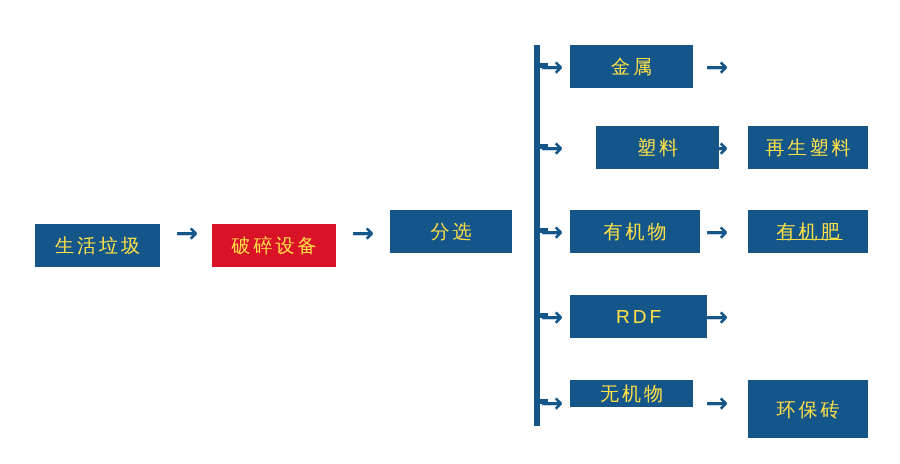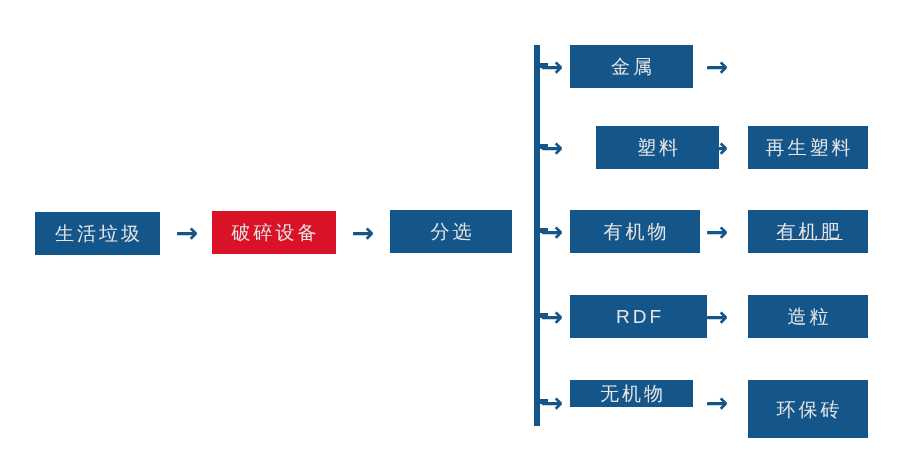--- a/index.html
+++ b/index.html
@@ -17,21 +17,21 @@
     background: #ffffff;
     overflow: hidden;
   }
 
   
   .node {
     position: absolute;
     display: flex;
     align-items: center;
     justify-content: center;
-    color: #e5e5e5;
+    color: #fde047;
     letter-spacing: 3px;
     text-indent: 3px;
     font-size: 19px;
     font-weight: 400;
     line-height: 1;
     box-sizing: border-box;
     white-space: nowrap;
     user-select: none;
   }
   .node.blue { background: #14558A; }
@@ -59,25 +59,25 @@
   .stub {
     position: absolute;
     background: #14558A;
   }
 </style>
 </head>
 <body>
 
 <div id="canvas">
 
-  <div class="node blue" style="left:35px; top:212px; width:125px; height:43px;">生活垃圾</div>
+  <div class="node blue" style="left:35px; top:224px; width:125px; height:43px;">生活垃圾</div>
 
   <div class="arrow" style="left:168px; top:214px; width:38px; height:36px;">→</div>
 
-  <div class="node red" style="left:212px; top:211px; width:124px; height:43px;">破碎设备</div>
+  <div class="node red" style="left:212px; top:224px; width:124px; height:43px;">破碎设备</div>
 
   <div class="arrow" style="left:344px; top:214px; width:38px; height:36px;">→</div>
 
   <div class="node blue" style="left:390px; top:210px; width:122px; height:43px;">分选</div>
 
   <div class="bus" style="left:534px; top:45px; width:6px; height:381px;"></div>
 
   <div class="stub" style="left:534px; top:63px; width:14px; height:5px;"></div>
   <div class="arrow" style="left:533px; top:48px; width:38px; height:36px;">→</div>
 
@@ -104,21 +104,20 @@
 
   <div class="node blue" style="left:748px; top:210px; width:120px; height:43px;text-decoration:underline;">有机肥</div>
 
   <div class="stub" style="left:534px; top:313px; width:14px; height:5px;"></div>
   <div class="arrow" style="left:533px; top:298px; width:38px; height:36px;">→</div>
 
   <div class="node blue" style="left:570px; top:295px; width:137px; height:43px;">RDF</div>
 
   <div class="arrow" style="left:698px; top:298px; width:38px; height:36px;">→</div>
 
-  <div class="node blue" style="left:748px; top:295px; width:120px; height:43px;">造粒</div>
 
   <div class="stub" style="left:534px; top:399px; width:14px; height:5px;"></div>
   <div class="arrow" style="left:533px; top:384px; width:38px; height:36px;">→</div>
 
   <div class="node blue" style="left:570px; top:380px; width:123px; height:27px;">无机物</div>
 
   <div class="arrow" style="left:698px; top:384px; width:38px; height:36px;">→</div>
 
   <div class="node blue" style="left:748px; top:380px; width:120px; height:58px;">环保砖</div>
 

